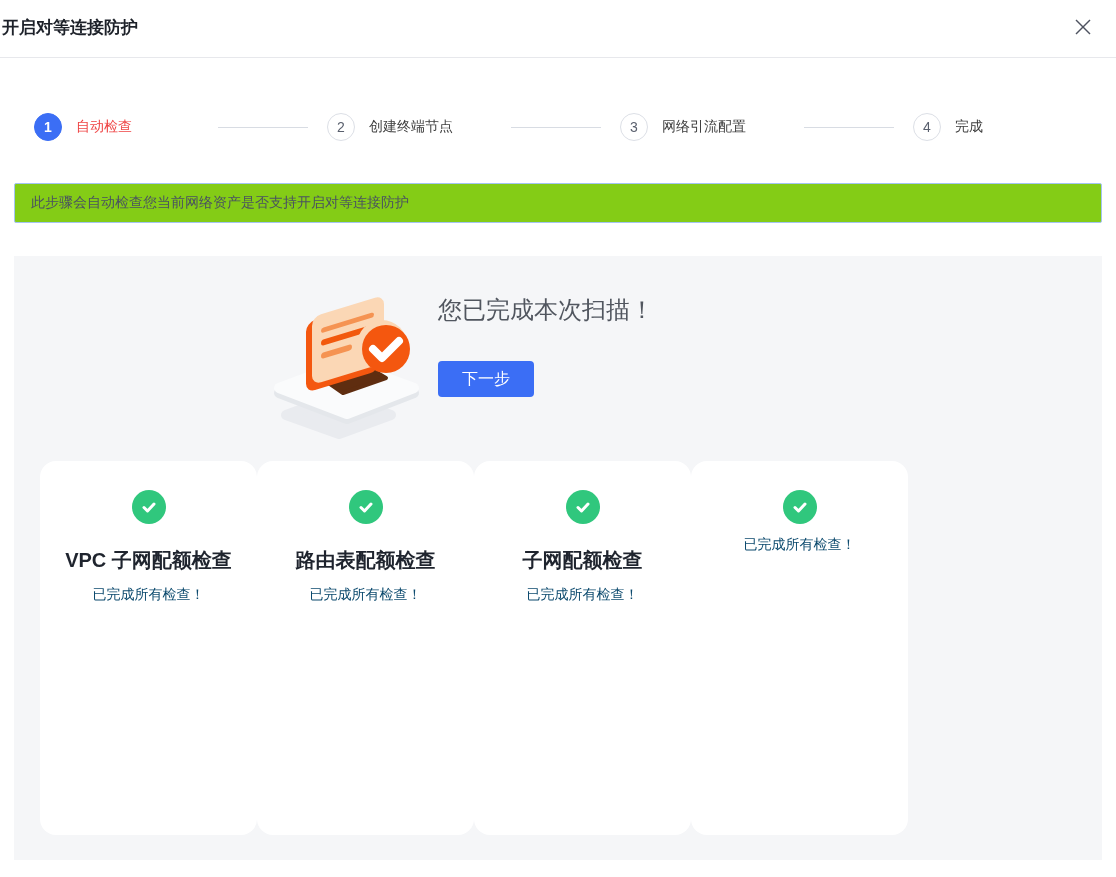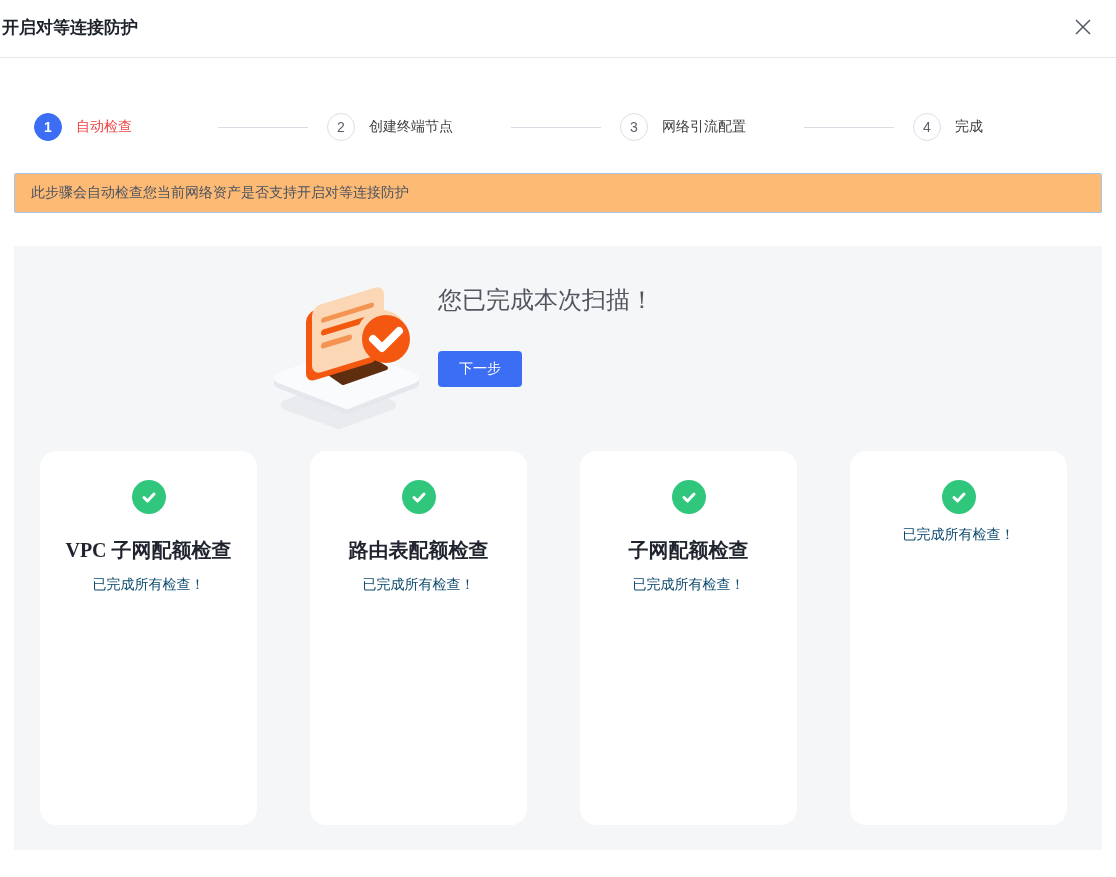--- a/index.html
+++ b/index.html
@@ -20,36 +20,36 @@
     justify-content:center; font-size:14px; }
   .step .step-circle { background:#fff; border:1px solid #dcdfe6; color:#595f6d; }
   .step .step-label { margin-left:14px; font-size:14px; color:#404040; }
   .step.active .step-circle { background:#3b6ef5; border:1px solid #3b6ef5; color:#fff; font-weight:bold; }
   .step.active .step-label { color:#ef4444; }
   .step-line { position:absolute; top:14px; height:1px; width:90px; background:#d8dce3; }
   .s1 { left:20px; }  .s2 { left:313px; } .s3 { left:606px; } .s4 { left:899px; }
   .l1 { left:204px; } .l2 { left:497px; } .l3 { left:790px; }
 
   
-  .banner { margin:32px 14px 0 14px; height:40px; background:#fdba74; border:1px solid #a4c4f2;
+  .banner { margin:42px 14px 0 14px; height:40px; background:#84cc16; border:1px solid #a4c4f2;
     border-radius:2px; display:flex; align-items:center; padding-left:16px;
     font-size:14px; color:#4a5261; }
 
   
   .content { margin:33px 14px 0 14px; width:1088px; height:604px; background:#f5f6f8; }
 
   .hero { display:flex; padding:24px 0 0 249px; }
   .hero-illustration { width:165px; height:160px; flex:none; }
   .hero-right { margin-left:10px; padding-top:13px; }
   .hero-heading { font-size:24px; font-weight:normal; color:#51565f; line-height:33px;text-align:center; }
-  .next-btn { margin-top:35px; width:84px; height:36px; background:#3b6ef5; color:#fff;
-    border:none; border-radius:4px; font-size:14px; cursor:pointer;
+  .next-btn { margin-top:35px; width:96px; height:36px; background:#3b6ef5; color:#fff;
+    border:none; border-radius:4px; font-size:16px; cursor:pointer;
     font-family:"Liberation Sans","DejaVu Sans",sans-serif; }
 
-  .cards { display:flex; gap:53px; margin:21px 0 0 26px;font-family:Liberation Serif, serif; }
+  .cards { display:flex; margin:21px 0 0 26px; }
   .card { width:217px; height:374px; background:#fff; border-radius:16px; text-align:center;
     padding-top:29px; }
   .card-check { width:34px; height:34px; border-radius:50%; background:#30c77d; margin:0 auto;
     display:flex; align-items:center; justify-content:center; }
   .card-check svg { width:18px; height:18px; stroke:#fff; stroke-width:3;
     stroke-linecap:round; stroke-linejoin:round; fill:none; }
   .card-title { margin-top:22px; font-size:20px; font-weight:bold; color:#1f242e; line-height:28px; }
   .card-subtitle { margin-top:12px; font-size:14px; color:#0c4a6e; }
 </style>
 </head>

